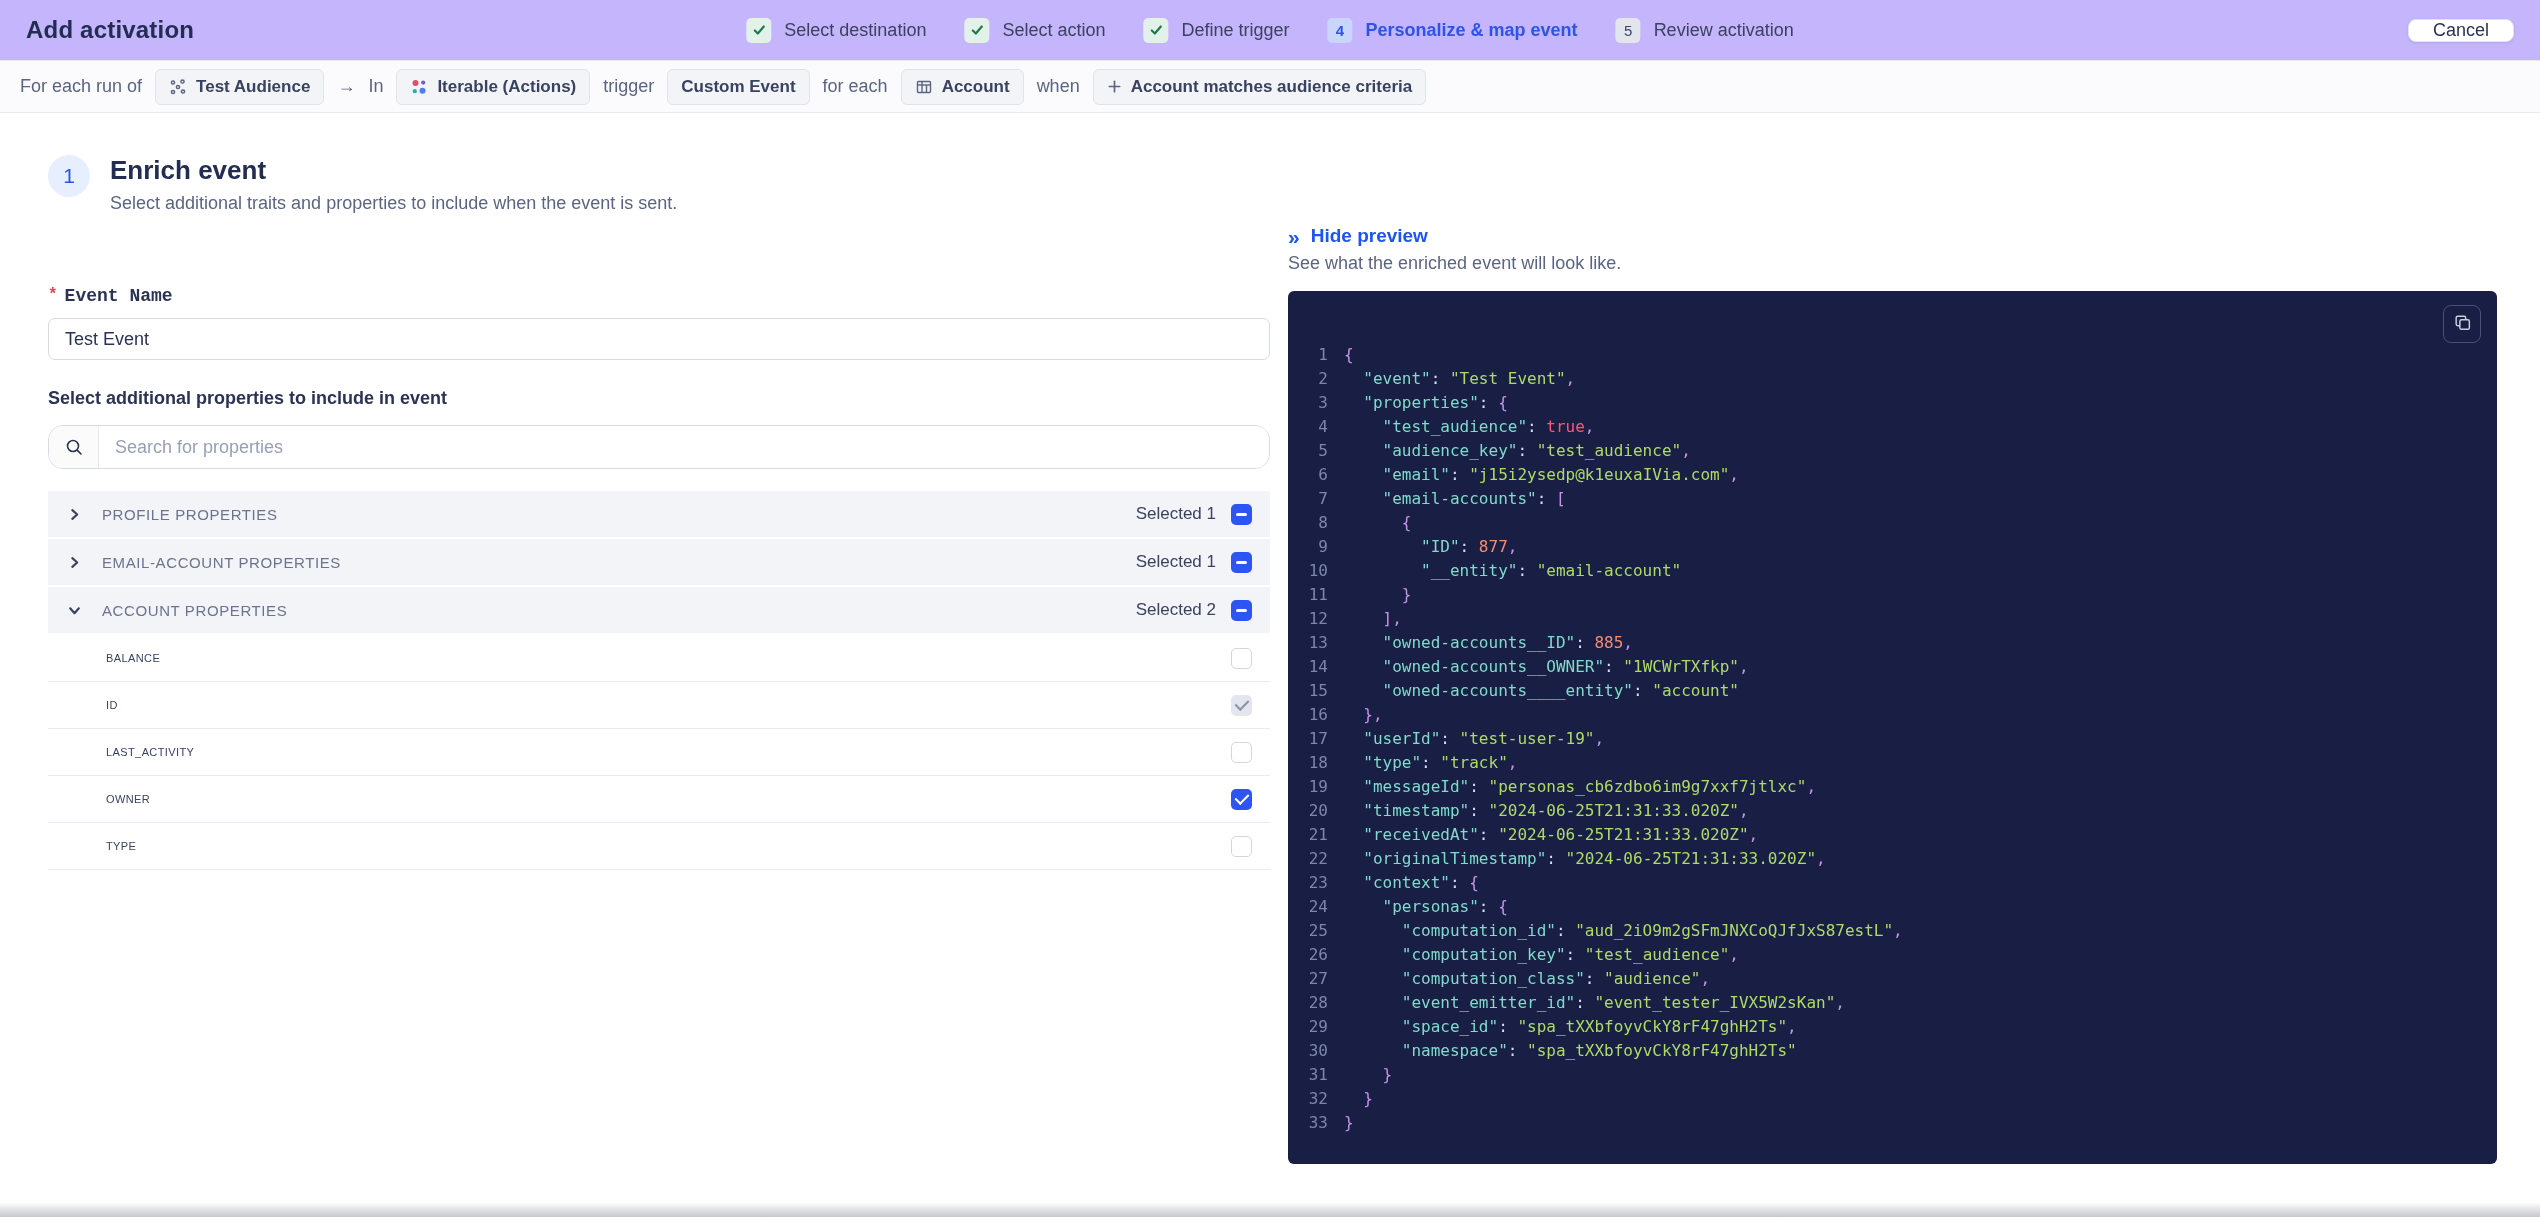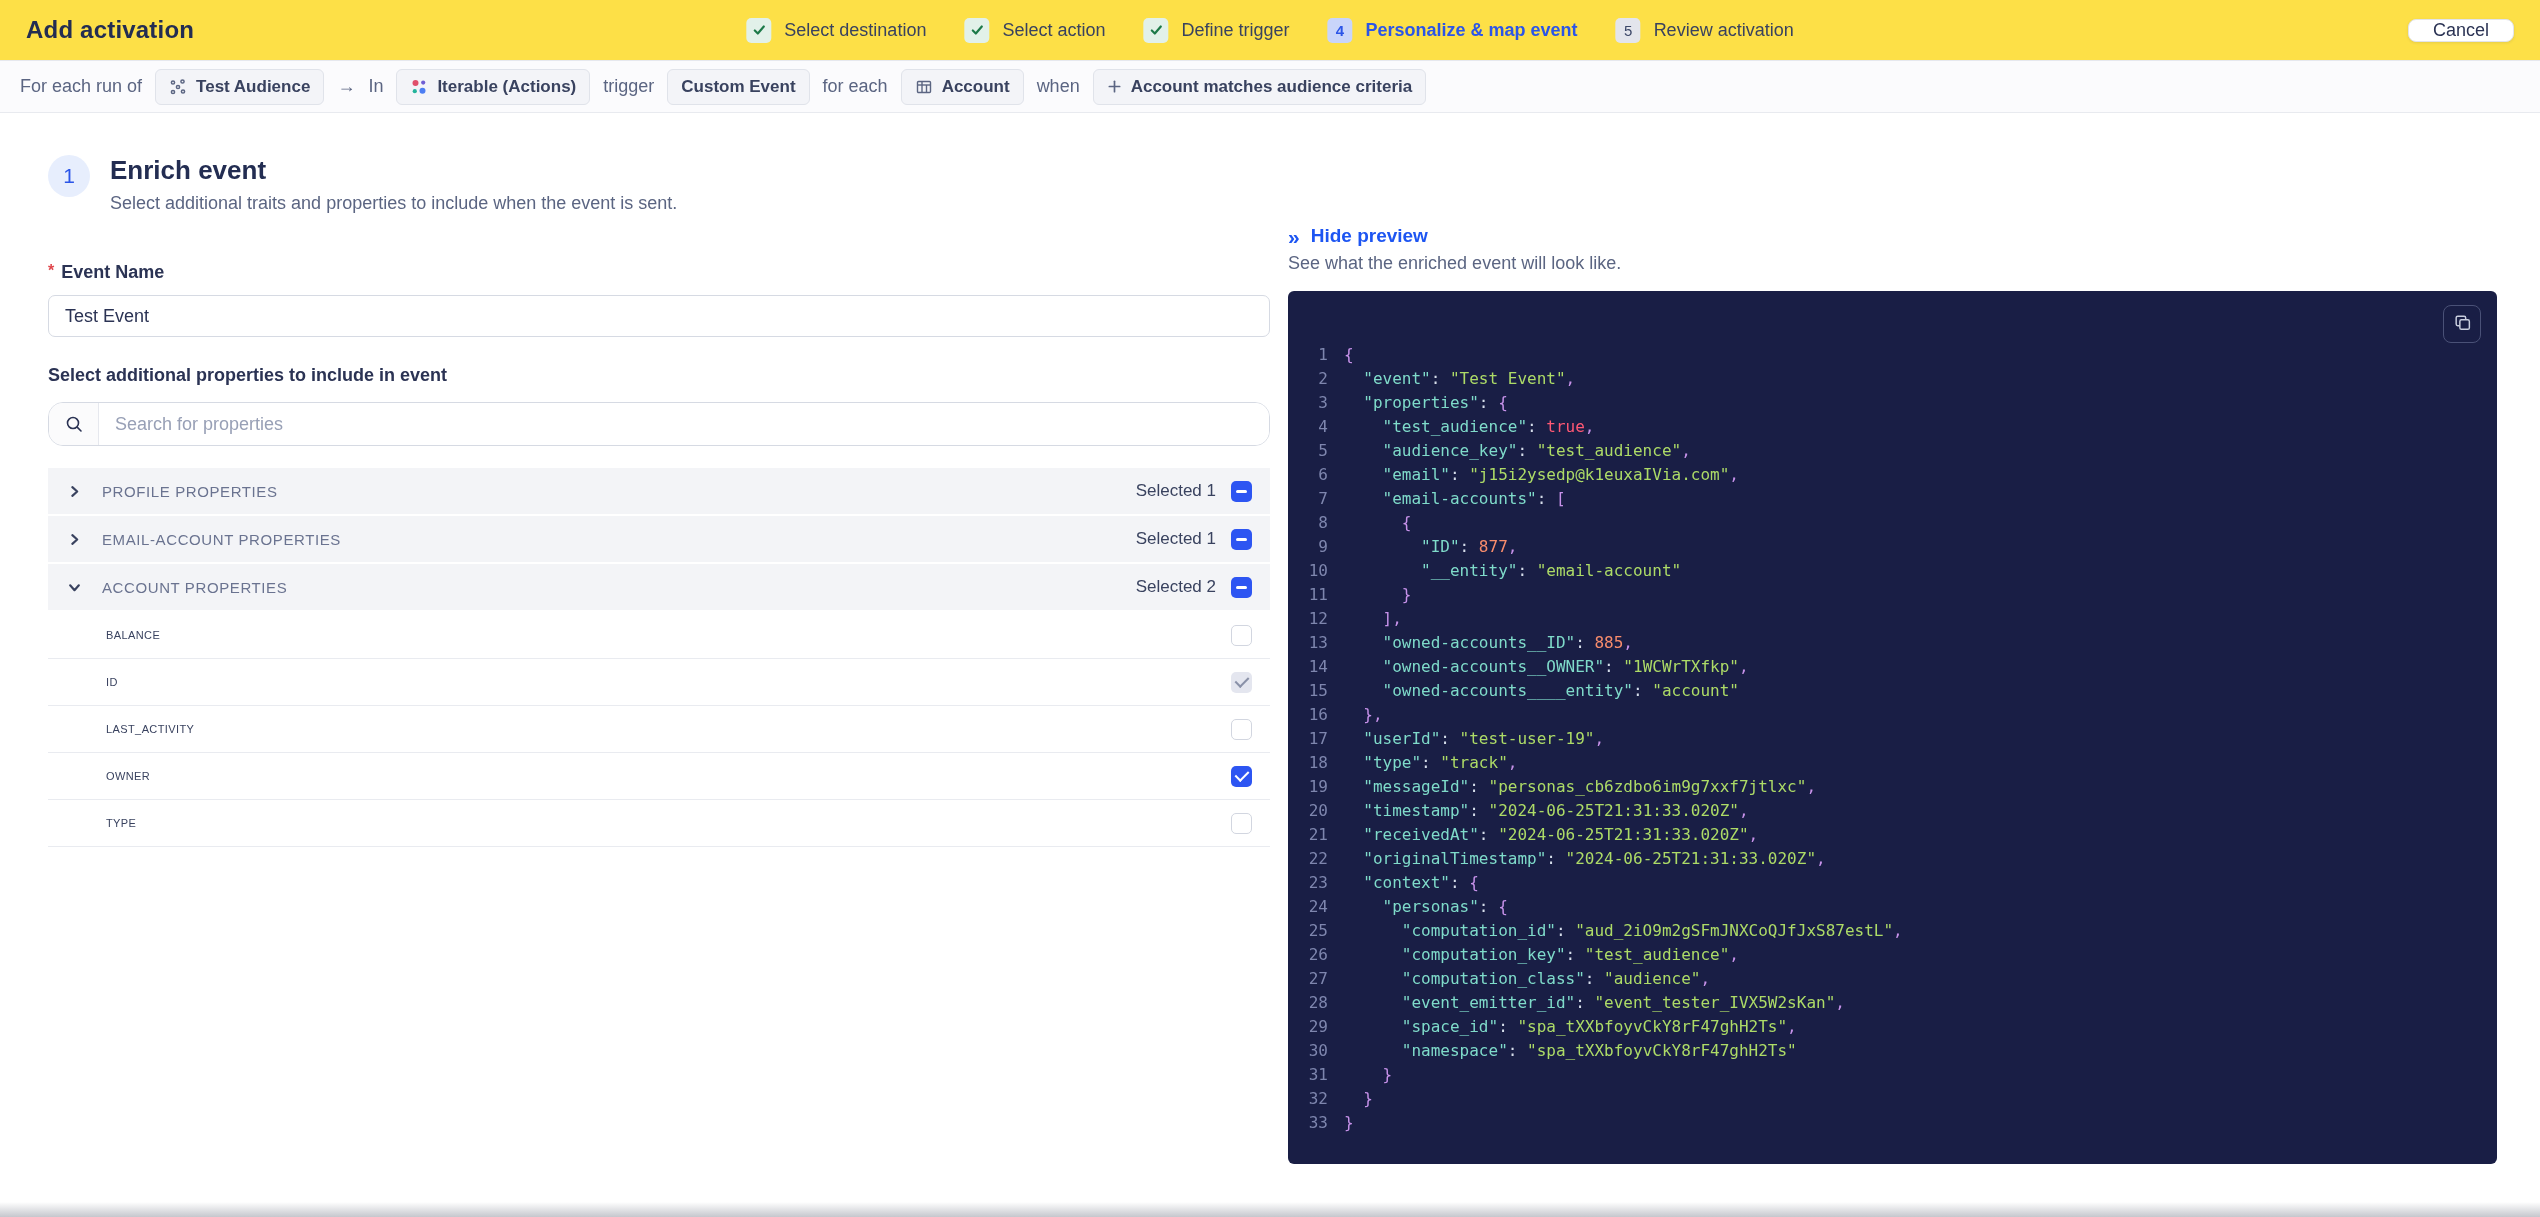--- a/index.html
+++ b/index.html
@@ -1,21 +1,21 @@
 <!DOCTYPE html>
 <html><head>
 <meta charset="utf-8">
 <style>
   * { margin:0; padding:0; box-sizing:border-box; }
   html,body { background:#fff; }
   body { font-family:"Liberation Sans", sans-serif; }
   .app { width:2540px; height:1217px; position:relative; background:#fff; overflow:hidden; }
 
   
-  .header { height:61px; display:flex; align-items:center; padding:0 26px; border-bottom:1px solid #e6e8ee; position:relative; background:#fde047; }
+  .header { height:61px; display:flex; align-items:center; padding:0 26px; border-bottom:1px solid #e6e8ee; position:relative; background:#c4b5fd; }
   .page-title { font-size:24px; font-weight:700; color:#232d52; letter-spacing:.2px; }
   .steps { position:absolute; left:50%; transform:translateX(-50%); display:flex; gap:38px; align-items:center; }
   .step { display:flex; align-items:center; gap:13px; cursor:pointer; }
   .badge { width:25px; height:25px; border-radius:5px; display:flex; align-items:center; justify-content:center; font-size:15px; flex:none; }
   .badge.done { background:#e2f1e9; }
   .badge.active { background:#c9d5fa; color:#2b55e8; font-weight:700; }
   .badge.upcoming { background:#e3e5ec; color:#3c4768; }
   .step-label { font-size:18px; color:#39425f; }
   .step.active .step-label { color:#2b55e8; font-weight:700; }
   .cancel-btn { margin-left:auto; background:#fff; border:1px solid #e2e4ea; border-radius:8px; padding:0 24px; font-size:18px; color:#2b3354; font-weight:400; box-shadow:0 1px 3px rgba(30,40,80,.10); cursor:pointer; font-family:inherit; }
@@ -29,21 +29,21 @@
   
   .main { display:flex; padding:0 43px 0 48px; align-items:flex-start; }
   .left-col { width:1222px; flex:none; }
   .right-col { flex:1; margin-left:18px; min-width:0; }
 
   .step-head { display:flex; gap:20px; margin-top:42px; }
   .step-circle { width:42px; height:42px; border-radius:50%; background:#e7eefd; color:#2b55e8; font-size:21px; display:flex; align-items:center; justify-content:center; flex:none; margin-top:0px; }
   .enrich-title { font-size:26px; font-weight:700; color:#232d52; }
   .enrich-desc { font-size:18px; color:#5b6582; margin-top:7px; }
 
-  .field-label { margin-top:48px; font-size:18px; font-weight:700; color:#2b3354; }
+  .field-label { margin-top:72px; font-size:18px; font-weight:700; color:#2b3354;font-family:Liberation Mono, monospace; }
   .req { color:#e0474d; margin-right:7px; font-size:16px; vertical-align:2px; }
   .text-input { margin-top:12px; width:100%; height:42px; border:1px solid #d6dae3; border-radius:7px; font-size:18px; color:#2b3354; padding:0 16px; font-family:inherit; outline:none; display:block; }
   .props-label { margin-top:28px; font-size:18px; font-weight:700; color:#2b3354; }
 
   .search-box { margin-top:16px; display:flex; border:1px solid #d6dae3; border-radius:15px; height:44px; overflow:hidden; background:#fff; }
   .search-icon-seg { width:50px; display:flex; align-items:center; justify-content:center; border-right:1px solid #e6e8ee; background:#fbfbfc; flex:none; }
   .search-input { flex:1; border:none; font-size:18px; padding:0 16px; color:#2b3354; font-family:inherit; outline:none; }
   .search-input::placeholder { color:#98a0b6; }
 
   .sections { margin-top:22px; }

